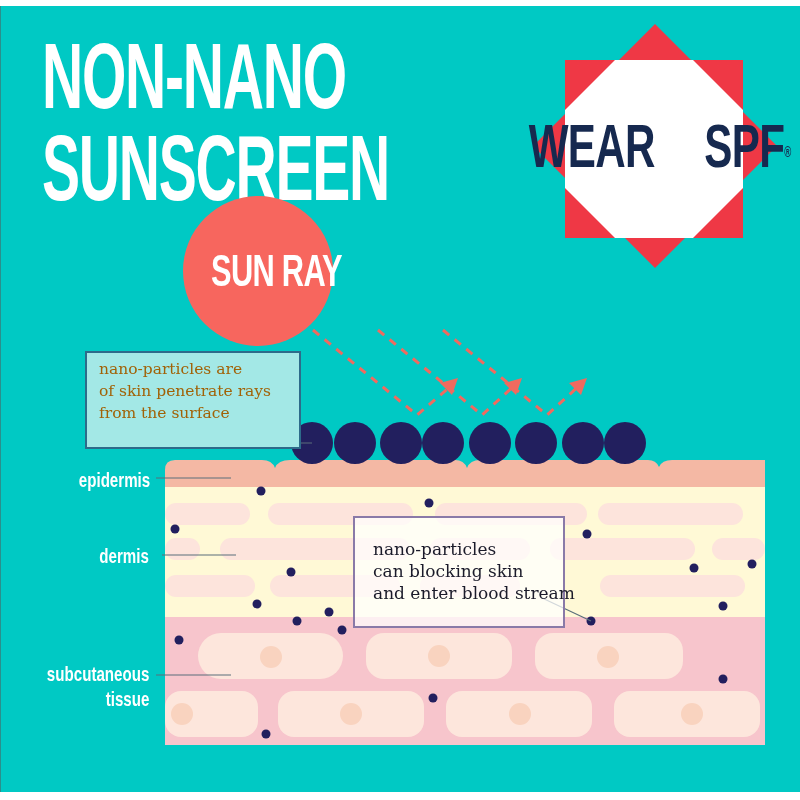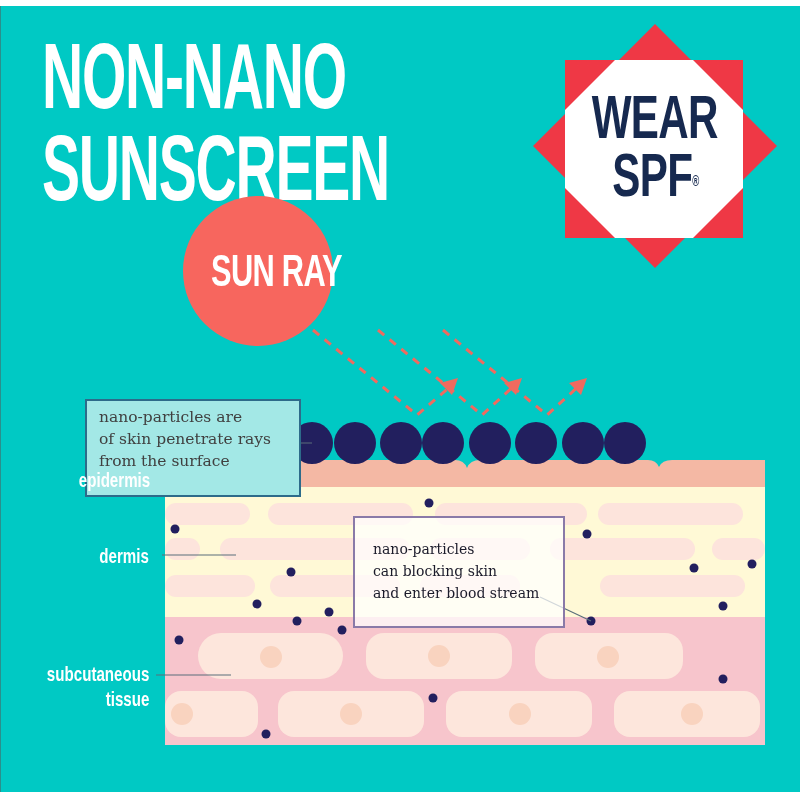--- a/index.html
+++ b/index.html
@@ -1,32 +1,32 @@
 <!DOCTYPE html>
 <html><head>
 <meta charset="utf-8">
 <style>
   html, body { margin: 0; padding: 0; }
   body { width: 800px; height: 800px; background: #ffffff; position: relative; overflow: hidden; }
   .canvas { position: absolute; left: 0; top: 6px; width: 800px; height: 786px; background: #00c9c4; border-left: 1px solid #2a8f8c; box-sizing: border-box; }
   .title { position: absolute; left: 42px; top: 30px; color: #ffffff; font-family: "Liberation Sans", sans-serif; font-weight: bold; font-size: 92px; line-height: 92px; letter-spacing: -2px; transform: scaleX(0.62); transform-origin: left top; white-space: nowrap; }
   .title div { display: block; }
   .badge { position: absolute; left: 525px; top: 16px; width: 260px; height: 260px; }
-  .badge-text { position: absolute; left: 0; top: 0; width: 260px; height: 260px; display: flex; flex-direction: column; align-items: center; justify-content: center; color: #16294f; font-family: "Liberation Sans", sans-serif; font-weight: bold; }
+  .badge-text { position: absolute; left: 0; top: 0; width: 260px; height: 260px; display: flex; flex-direction: row; align-items: center; justify-content: center; color: #16294f; font-family: "Liberation Sans", sans-serif; font-weight: bold; }
   .badge-text .line { font-size: 62px; line-height: 58px; transform: scaleX(0.68); letter-spacing: -1px; }
   .badge-text sup { font-size: 14px; vertical-align: top; position: relative; top: 6px; }
   .sun { position: absolute; left: 183px; top: 196px; width: 150px; height: 150px; border-radius: 50%; background: #f7665e; display: flex; align-items: center; }
   .sun span { color: #ffffff; font-family: "Liberation Sans", sans-serif; font-weight: bold; font-size: 44px; transform: scaleX(0.7); white-space: nowrap; letter-spacing: -1px; }
-  .note-top { position: absolute; left: 85px; top: 351px; width: 216px; height: 98px; background: #a3e8e6; border: 2px solid #2d6b8a; box-sizing: border-box; padding: 5px 12px; font-family: "DejaVu Serif", serif; font-size: 15.5px; line-height: 22px; color: #404040; margin-top: 48px; }
+  .note-top { position: absolute; left: 85px; top: 351px; width: 216px; height: 98px; background: #a3e8e6; border: 2px solid #2d6b8a; box-sizing: border-box; padding: 5px 12px; font-family: "DejaVu Serif", serif; font-size: 15.5px; line-height: 22px; color: #a16207; }
   .skin { position: absolute; left: 0; top: 0; width: 800px; height: 800px; }
   .layer-label { position: absolute; color: #ffffff; font-family: "Liberation Sans", sans-serif; font-weight: bold; font-size: 21px; line-height: 25px; text-align: right; transform: scaleX(0.72); transform-origin: right center; white-space: nowrap; }
   .lbl-epi { right: 650px; top: 467px; }
   .lbl-der { right: 651px; top: 543px; }
   .lbl-sub { right: 651px; top: 661px; }
-  .note-bottom { position: absolute; left: 353px; top: 516px; width: 212px; height: 112px; background: rgba(255,255,255,0.72); border: 2px solid #8a7aa8; box-sizing: border-box; padding: 20px 0 0 18px; font-family: "DejaVu Serif", serif; font-size: 14px; line-height: 22px; color: #1b1b2a; }
+  .note-bottom { position: absolute; left: 353px; top: 516px; width: 212px; height: 112px; background: rgba(255,255,255,0.72); border: 2px solid #8a7aa8; box-sizing: border-box; padding: 20px 0 0 18px; font-family: "DejaVu Serif", serif; font-size: 17px; line-height: 22px; color: #1b1b2a; }
   .note-bottom div, .note-top div { white-space: nowrap; }
 </style>
 </head>
 <body>
 
 <div class="canvas"></div>
 
 <div class="title">
   <div>NON-NANO</div>
   <div>SUNSCREEN</div>

